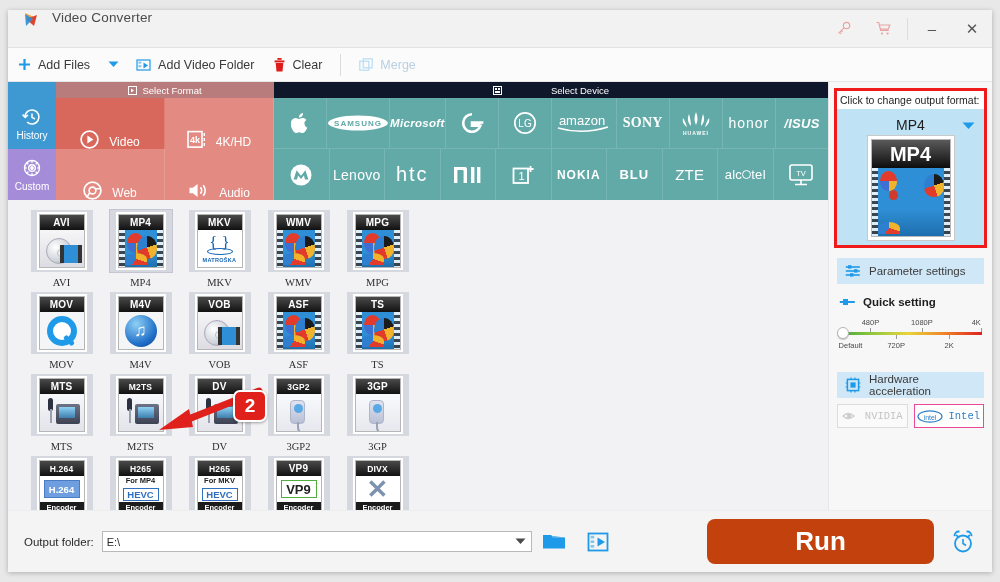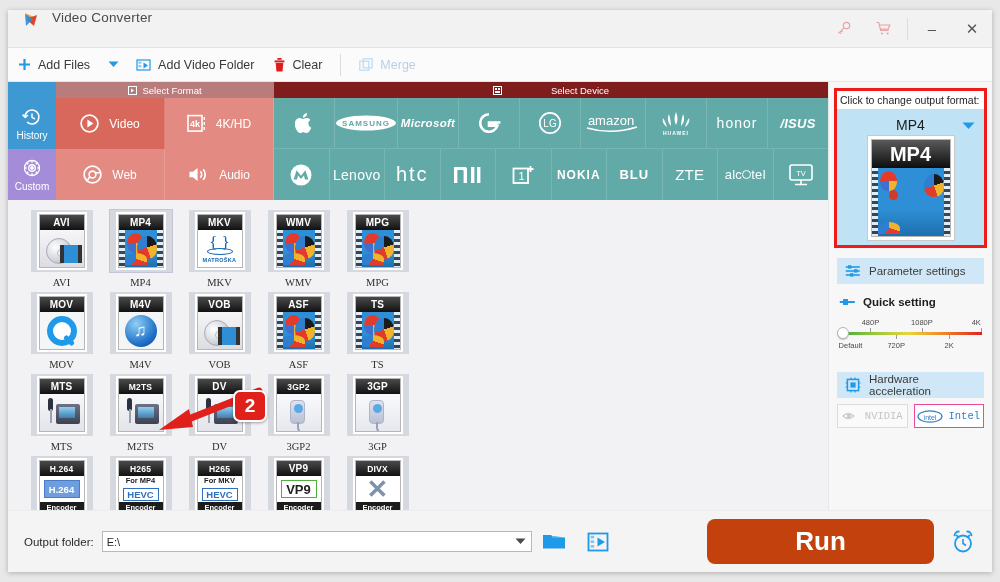--- a/index.html
+++ b/index.html
@@ -43,33 +43,33 @@
   
   .body{flex:1;display:flex;min-height:0;}
   .left{flex:1;display:flex;flex-direction:column;min-width:0;}
   .right{width:164px;background:#f7f7f7;border-left:1px solid #e7e7e7;display:flex;flex-direction:column;}
 
   
   .bandhdr{display:flex;height:16px;font-size:9.5px;color:#fff;}
   .bandhdr .bh{display:flex;align-items:center;justify-content:center;}
   .bh-blank{width:48px;background:#3e99d3;}
   .bh-fmt{width:218px;background:#b97c7c;}
-  .bh-dev{flex:1;background:#7f1d1d;gap:44px;}
+  .bh-dev{flex:1;background:#0f172a;gap:44px;}
   .bh svg{margin-right:5px;}
 
   .grid{display:flex;height:102px;}
   .sidecol{width:48px;display:flex;flex-direction:column;justify-content:center;}
   .side-cell{flex:1;display:flex;flex-direction:column;align-items:center;justify-content:center;color:#fff;font-size:10px;}
   .side-hist{background:#3e99d3;}
   .side-cust{background:#a58cd9;}
   .side-cell .slbl{margin-top:2px;}
 
   .fmtcol{width:218px;display:flex;flex-direction:column;}
   .fmtrow{flex:1;display:flex;}
-  .fcell{flex:1;display:flex;align-items:center;justify-content:center;background:#e38b82;color:#fff;font-size:12px;border-right:1px solid rgba(255,255,255,.16);}
+  .fcell{flex:1;display:flex;align-items:flex-end;justify-content:center;background:#e38b82;color:#fff;font-size:12px;border-right:1px solid rgba(255,255,255,.16);}
   .fcell.sel{background:#d9685c;}
   .fcell .flbl{margin-left:10px;}
 
   .devcol{flex:1;display:flex;flex-direction:column;}
   .devrow{flex:1;display:flex;}
   .dcell{flex:1;display:flex;align-items:center;justify-content:center;background:#62aaa8;border-right:1px solid rgba(255,255,255,.14);border-bottom:1px solid rgba(255,255,255,.14);color:#fff;}
   .dcell:last-child{border-right:none}
   .devrow:last-child .dcell{border-bottom:none}
   .brand{font-size:11.5px;font-weight:bold;letter-spacing:.3px;white-space:nowrap;}
 
@@ -402,20 +402,21 @@
                   <circle cx="12" cy="12" r="10.2" fill="none" stroke="#fff" stroke-width="1.7"></circle>
                   <text x="12" y="16" font-size="10" fill="#fff" text-anchor="middle" font-family="Liberation Sans">LG</text>
                 </svg>
             </div>
             <div class="dcell">
               <svg width="64" height="24" viewBox="0 0 64 24">
                   <text x="30" y="14" font-size="13" fill="#fff" text-anchor="middle" font-family="Liberation Sans">amazon</text>
                   <path d="M6 17 q24 7 50 -1" fill="none" stroke="#fff" stroke-width="1.6"></path>
                 </svg>
             </div>
+            <div class="dcell brand" style="font-size:14px;font-family:'Liberation Serif',serif">SONY</div>
             <div class="dcell">
               <svg width="42" height="26" viewBox="0 0 42 26">
                   <g fill="#fff">
                     <path d="M21 2 c-2 5 -2 9 0 13 c2 -4 2 -8 0 -13z"></path>
                     <path d="M14 4 c-2 5 -1 9 2 12 c0 -4 -1 -8 -2 -12z"></path>
                     <path d="M28 4 c2 5 1 9 -2 12 c0 -4 1 -8 2 -12z"></path>
                     <path d="M8 8 c-1 4 1 7 4 9 c-1 -3 -2 -6 -4 -9z"></path>
                     <path d="M34 8 c1 4 -1 7 -4 9 c1 -3 2 -6 4 -9z"></path>
                   </g>
                   <text x="21" y="25" font-size="5" font-weight="bold" fill="#fff" text-anchor="middle" font-family="Liberation Sans" letter-spacing="1">HUAWEI</text>

